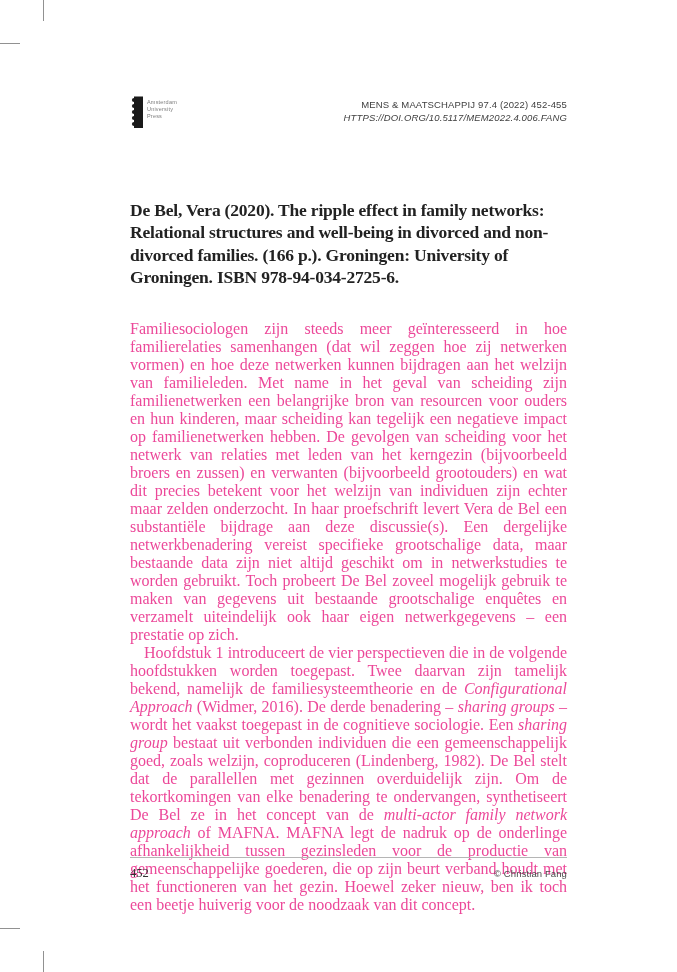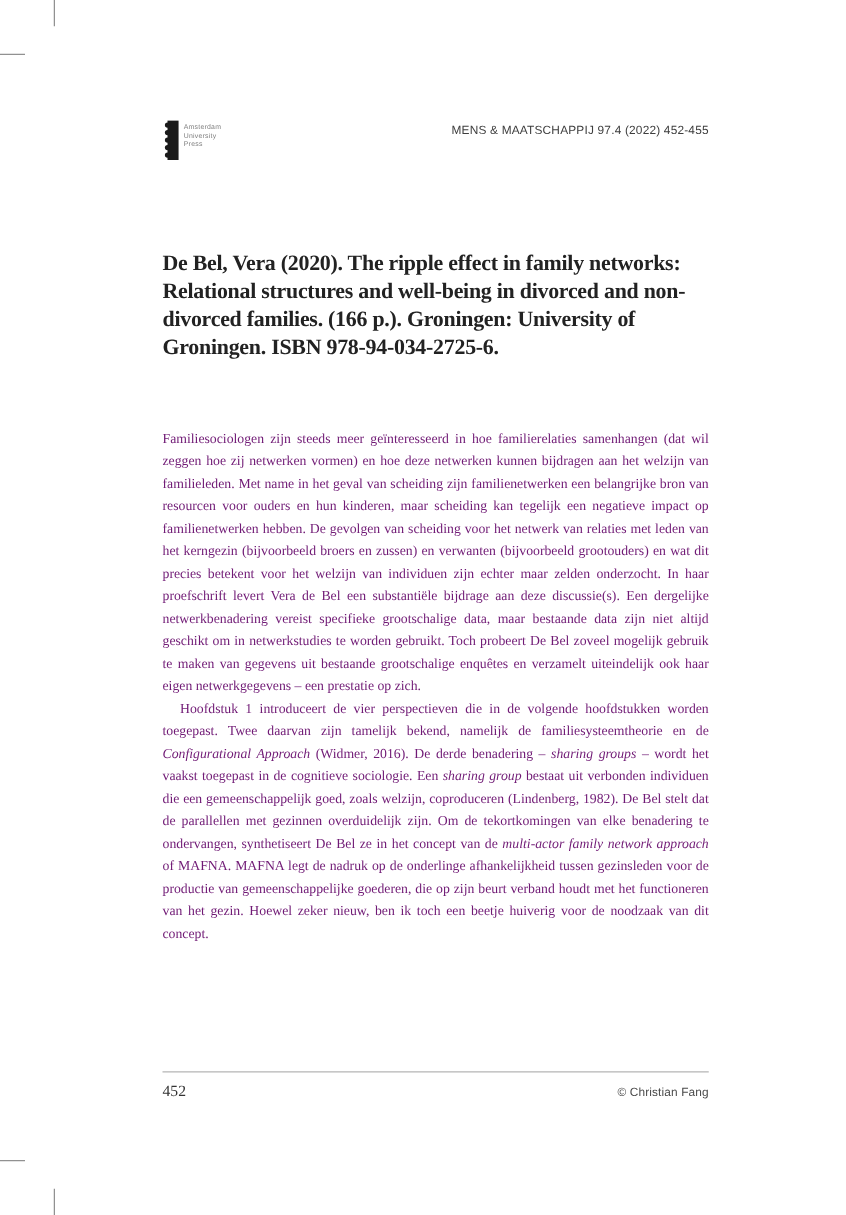--- a/index.html
+++ b/index.html
@@ -97,26 +97,26 @@
     font-size: 17.5px;
     line-height: 22.4px;
     font-weight: bold;
     color: #222222;
     letter-spacing: -0.2px;
   }
 
   
   .body-text {
     position: absolute;
-    top: 342px;
-    left: 0;
-    width: 437px;
-    font-size: 11px;
+    top: 320px;
+    left: 0;
+    width: 437px;
+    font-size: 16px;
     line-height: 18px;
-    color: #701a75;
+    color: #ec4899;
     text-align: justify;
   }
   .body-text p {
     margin: 0;
   }
   .body-text p.indent {
     text-indent: 14px;
   }
   .body-text em {
     font-style: italic;
@@ -181,20 +181,21 @@
           </svg>
         </span>
         <span class="publisher-name">
           <span>Amsterdam</span><br>
           <span>University</span><br>
           <span>Press</span>
         </span>
       </div>
       <div class="journal-info">
         <span>MENS &amp; MAATSCHAPPIJ 97.4 (2022) 452-455</span>
+        <span class="doi">HTTPS://DOI.ORG/10.5117/MEM2022.4.006.FANG</span>
       </div>
     </div>
 
 
     <h1 class="book-title">De Bel, Vera (2020). The ripple effect in family networks: Relational structures and well-being in divorced and non-divorced families. (166 p.). Groningen: University of Groningen. ISBN 978-94-034-2725-6.</h1>
 
     <div class="body-text">
         <p><span>Familiesociologen zijn steeds meer geïnteresseerd in hoe familierelaties samenhangen (dat wil zeggen hoe zij netwerken vormen) en hoe deze netwerken kunnen bijdragen aan het welzijn van familieleden. Met name in het geval van scheiding zijn familienetwerken een belangrijke bron van resourcen voor ouders en hun kinderen, maar scheiding kan tegelijk een negatieve impact op familienetwerken hebben. De gevolgen van scheiding voor het netwerk van relaties met leden van het kerngezin (bijvoorbeeld broers en zussen) en verwanten (bijvoorbeeld grootouders) en wat dit precies betekent voor het welzijn van individuen zijn echter maar zelden onderzocht. In haar proefschrift levert Vera de Bel een substantiële bijdrage aan deze discussie(s). Een dergelijke netwerkbenadering vereist specifieke grootschalige data, maar bestaande data zijn niet altijd geschikt om in netwerkstudies te worden gebruikt. Toch probeert De Bel zoveel mogelijk gebruik te maken van gegevens uit bestaande grootschalige enquêtes en verzamelt uiteindelijk ook haar eigen netwerkgegevens – een prestatie op zich.</span></p>
         <p class="indent"><span>Hoofdstuk 1 introduceert de vier perspectieven die in de volgende hoofdstukken worden toegepast. Twee daarvan zijn tamelijk bekend, namelijk de familiesysteemtheorie en de </span><em>Configurational Approach</em><span> (Widmer, 2016). De derde benadering – </span><em>sharing groups</em><span> – wordt het vaakst toegepast in de cognitieve sociologie. Een </span><em>sharing group</em><span> bestaat uit verbonden individuen die een gemeenschappelijk goed, zoals welzijn, coproduceren (Lindenberg, 1982). De Bel stelt dat de parallellen met gezinnen overduidelijk zijn. Om de tekortkomingen van elke benadering te ondervangen, synthetiseert De Bel ze in het concept van de </span><em>multi-actor family network approach</em><span> of MAFNA. MAFNA legt de nadruk op de onderlinge afhankelijkheid tussen gezinsleden voor de productie van gemeenschappelijke goederen, die op zijn beurt verband houdt met het functioneren van het gezin. Hoewel zeker nieuw, ben ik toch een beetje huiverig voor de noodzaak van dit concept.</span></p>
       </div>

